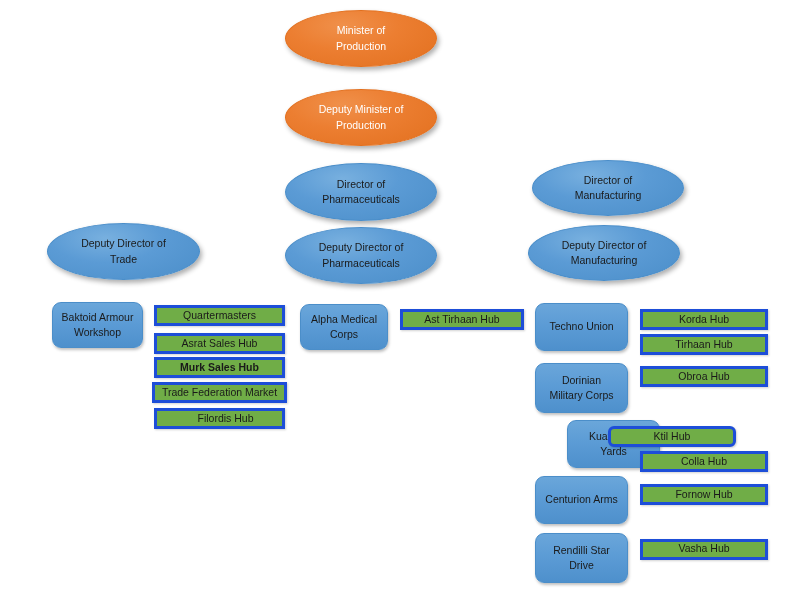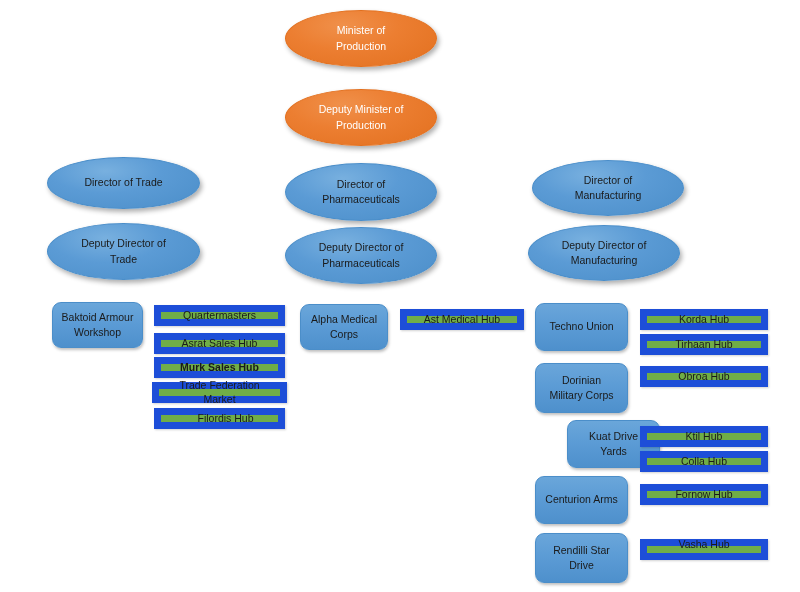--- a/index.html
+++ b/index.html
@@ -60,21 +60,21 @@
     line-height: 1.45;
     box-sizing: border-box;
     padding: 2px 6px;
     box-shadow: 1px 2px 3px rgba(0,0,0,0.25);
   }
 
   
   .node-rect {
     position: absolute;
     background: #70AD47;
-    border: 7px solid #1d4ed8;
+    border: 3px solid #1d4ed8;
     display: flex;
     align-items: center;
     justify-content: center;
     text-align: center;
     color: #1a1a1a;
     font-size: 10.5px;
     line-height: 1.3;
     box-sizing: border-box;
     padding: 1px 4px;
     box-shadow: 1px 1px 2px rgba(0,0,0,0.18);
@@ -92,23 +92,20 @@
 
   <div class="node-ellipse orange" style="left: 285px; top: 10px; width: 152px; height: 57px;">
     <span class="node-label">Minister of
 Production</span>
   </div>
   <div class="node-ellipse orange" style="left: 285px; top: 89px; width: 152px; height: 57px;">
     <span class="node-label">Deputy Minister of
 Production</span>
   </div>
 
-  <div class="node-ellipse blue" style="left: 47px; top: 157px; width: 153px; height: 52px;">
-    <span class="node-label">Director of Trade</span>
-  </div>
   <div class="node-ellipse blue" style="left: 285px; top: 163px; width: 152px; height: 58px;">
     <span class="node-label">Director of
 Pharmaceuticals</span>
   </div>
   <div class="node-ellipse blue" style="left: 532px; top: 160px; width: 152px; height: 56px;">
     <span class="node-label">Director of
 Manufacturing</span>
   </div>
 
   <div class="node-ellipse blue" style="left: 47px; top: 223px; width: 153px; height: 57px;">
@@ -144,21 +141,21 @@
   <div class="node-rect" style="left: 154px; top: 408px; width: 131px; height: 21px; padding-left: 16px;">
     <span class="node-label">Filordis Hub</span>
   </div>
 
   <div class="node-roundrect" style="left: 300px; top: 304px; width: 88px; height: 46px;">
     <span class="node-label">Alpha Medical
 Corps</span>
   </div>
 
   <div class="node-rect" style="left: 400px; top: 309px; width: 124px; height: 21px;">
-    <span class="node-label">Ast Medical Hub</span>
+    <span class="node-label">Ast Tirhaan Hub</span>
   </div>
 
   <div class="node-roundrect" style="left: 535px; top: 303px; width: 93px; height: 48px;">
     <span class="node-label">Techno Union</span>
   </div>
   <div class="node-roundrect" style="left: 535px; top: 363px; width: 93px; height: 50px;">
     <span class="node-label">Dorinian
 Military Corps</span>
   </div>
   <div class="node-roundrect" style="left: 567px; top: 420px; width: 93px; height: 48px;">
@@ -175,21 +172,21 @@
 
   <div class="node-rect" style="left: 640px; top: 309px; width: 128px; height: 21px;">
     <span class="node-label">Korda Hub</span>
   </div>
   <div class="node-rect" style="left: 640px; top: 334px; width: 128px; height: 21px;">
     <span class="node-label">Tirhaan Hub</span>
   </div>
   <div class="node-rect" style="left: 640px; top: 366px; width: 128px; height: 21px;">
     <span class="node-label">Obroa Hub</span>
   </div>
-  <div class="node-rect" style="left: 640px; top: 426px; width: 128px; height: 21px;">
+  <div class="node-rect" style="left: 608px; top: 426px; width: 128px; height: 21px; border-radius: 6px;">
     <span class="node-label">Ktil Hub</span>
   </div>
   <div class="node-rect" style="left: 640px; top: 451px; width: 128px; height: 21px;">
     <span class="node-label">Colla Hub</span>
   </div>
   <div class="node-rect" style="left: 640px; top: 484px; width: 128px; height: 21px;">
     <span class="node-label">Fornow Hub</span>
   </div>
   <div class="node-rect" style="left: 640px; top: 539px; width: 128px; height: 21px; align-items: flex-end;">
     <span class="node-label">Vasha Hub</span>

